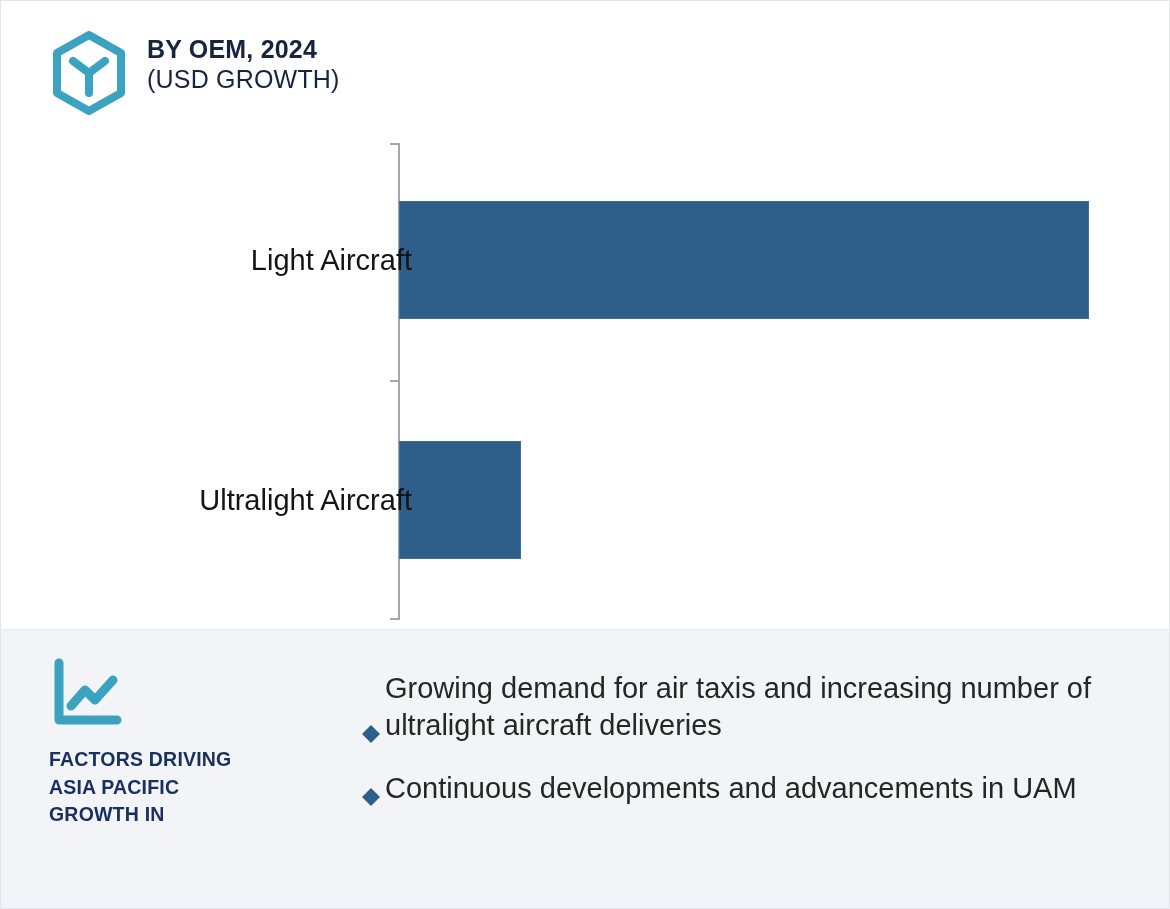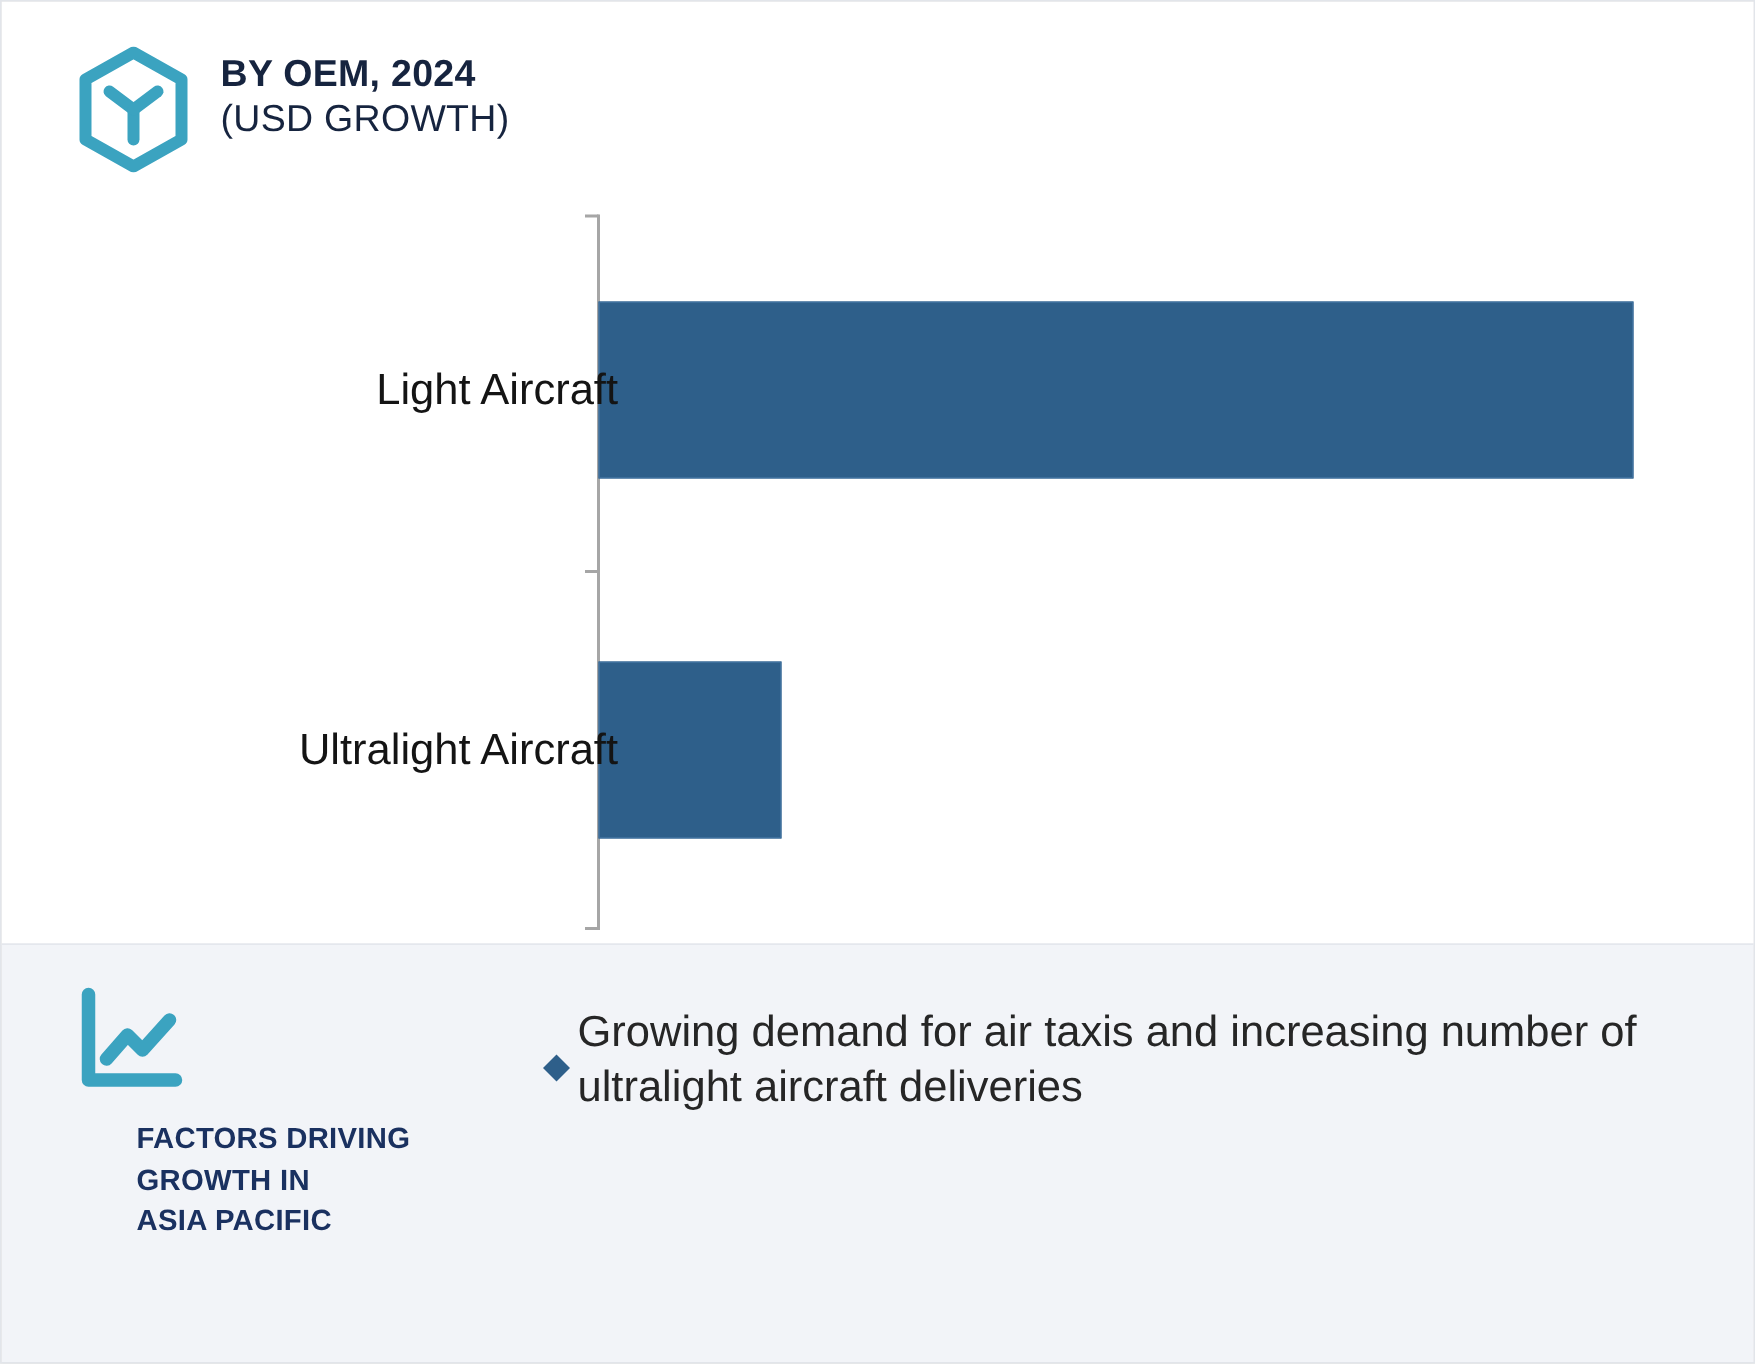--- a/index.html
+++ b/index.html
@@ -136,31 +136,30 @@
     height: 74px;
     display: block;
   }
   .factors-heading {
     margin-top: 16px;
     color: #1a3160;
     font-size: 19.5px;
     font-weight: bold;
     line-height: 1.42;
     letter-spacing: 0.2px;
-    margin-left: 42px;
   }
 
   .factors-right {
     position: absolute;
     left: 360px; top: 40px;
     width: 775px;
   }
   .bullet-row {
     display: flex;
-    align-items: center;
+    align-items: flex-end;
     margin-bottom: 26px;
   }
   .bullet-diamond {
     flex: 0 0 auto;
     width: 20px;
     height: 20px;
     margin-top: 9px;
     margin-right: 4px;
   }
   .bullet-text {
@@ -214,29 +213,37 @@
       <span>
         <svg class="trend-icon" viewBox="0 0 74 74" aria-hidden="true">
           <g stroke="#3ba3c0" fill="none" stroke-width="9" stroke-linecap="round" stroke-linejoin="round">
             <polyline points="10,7 10,64 68,64"></polyline>
             <polyline points="22,50 36,34 46,44 64,24"></polyline>
           </g>
         </svg>
       </span>
       <div class="factors-heading">
         <div>FACTORS DRIVING</div>
+        <div>ASIA PACIFIC</div>
         <div>GROWTH IN</div>
-        <div>ASIA PACIFIC</div>
       </div>
     </div>
 
     <div class="factors-right">
       <div class="bullet-row">
         <span class="bullet-diamond">
           <svg viewBox="0 0 20 20" width="20" height="20" aria-hidden="true">
             <polygon points="10,1 19,10 10,19 1,10" fill="#2e5f8a"></polygon>
           </svg>
         </span>
         <div class="bullet-text">Growing demand for air taxis and increasing number of ultralight aircraft deliveries</div>
       </div>
+      <div class="bullet-row">
+        <span class="bullet-diamond">
+          <svg viewBox="0 0 20 20" width="20" height="20" aria-hidden="true">
+            <polygon points="10,1 19,10 10,19 1,10" fill="#2e5f8a"></polygon>
+          </svg>
+        </span>
+        <div class="bullet-text">Continuous developments and advancements in UAM</div>
+      </div>
     </div>
   </div>
 </div>
 
 </body></html>

